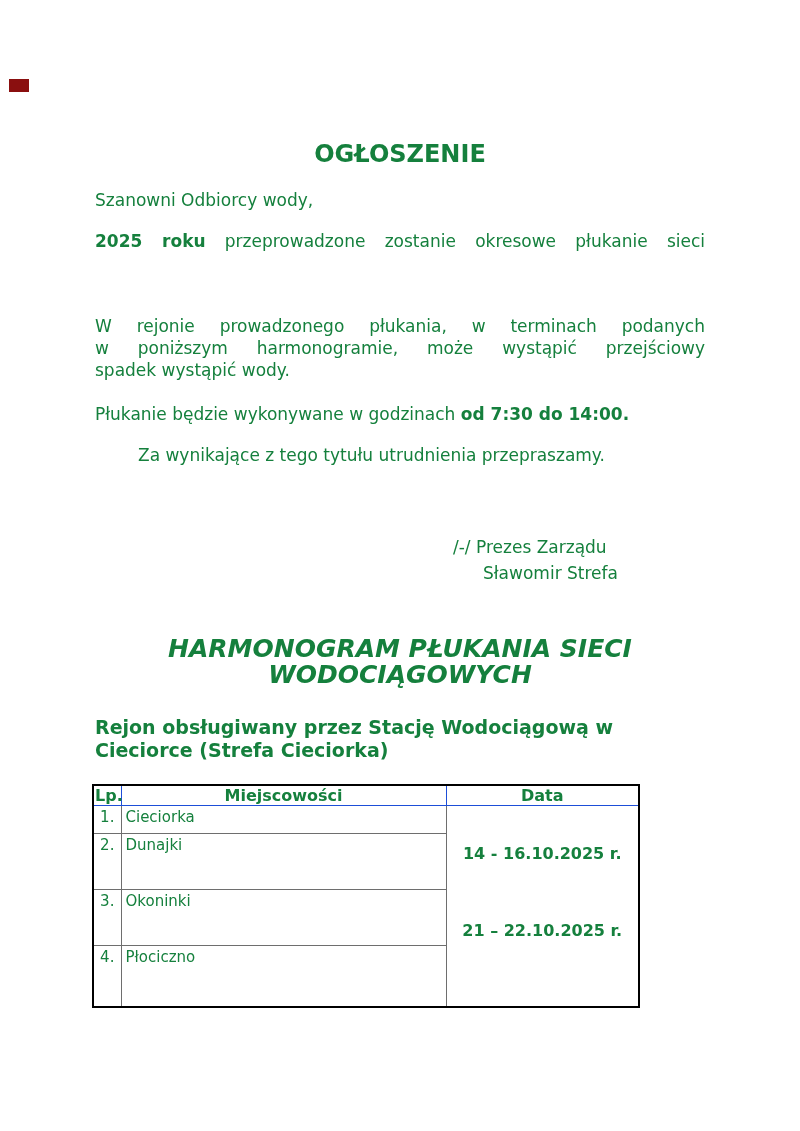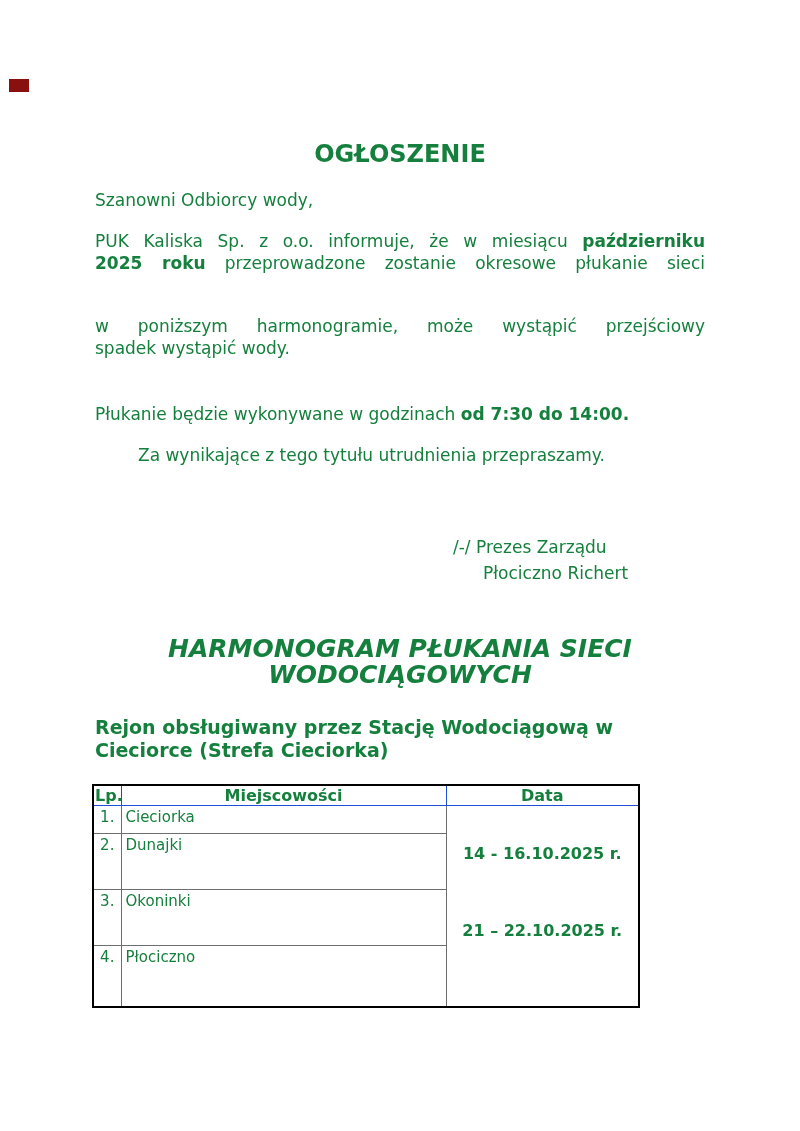--- a/index.html
+++ b/index.html
@@ -107,35 +107,35 @@
 
 <div class="page">
 
   <div class="corner-mark"></div>
 
   <h1 class="doc-title">OGŁOSZENIE</h1>
 
   <p class="para salutation">Szanowni Odbiorcy wody,</p>
 
   <div class="para p-intro">
-    <div class="jline"><span>PUK Kaliska Sp. z o.o. informuje, że w miesiącu </span><b>październiku</b></div>
     <div class="jline"><b>2025 roku</b><span> przeprowadzone zostanie okresowe płukanie sieci</span></div>
   </div>
 
   <div class="para p-region">
+    <div class="jline">W rejonie prowadzonego płukania, w terminach podanych</div>
     <div class="jline">w poniższym harmonogramie, może wystąpić przejściowy</div>
     <div class="jline last">spadek wystąpić wody.</div>
   </div>
 
   <p class="para p-hours"><span>Płukanie będzie wykonywane w godzinach </span><b>od 7:30 do 14:00.</b></p>
 
   <p class="para p-apology">Za wynikające z tego tytułu utrudnienia przepraszamy.</p>
 
   <p class="sig sig-role">/-/ Prezes Zarządu</p>
-  <p class="sig sig-name">Płociczno Richert</p>
+  <p class="sig sig-name">Sławomir Strefa</p>
 
   <h2 class="schedule-heading">HARMONOGRAM PŁUKANIA SIECI WODOCIĄGOWYCH</h2>
 
   <h3 class="region-heading">
     <span>Rejon obsługiwany przez Stację Wodociągową w</span>
     <span>Cieciorce (Strefa Cieciorka)</span>
   </h3>
 
   <table class="schedule-table">
     <colgroup>

